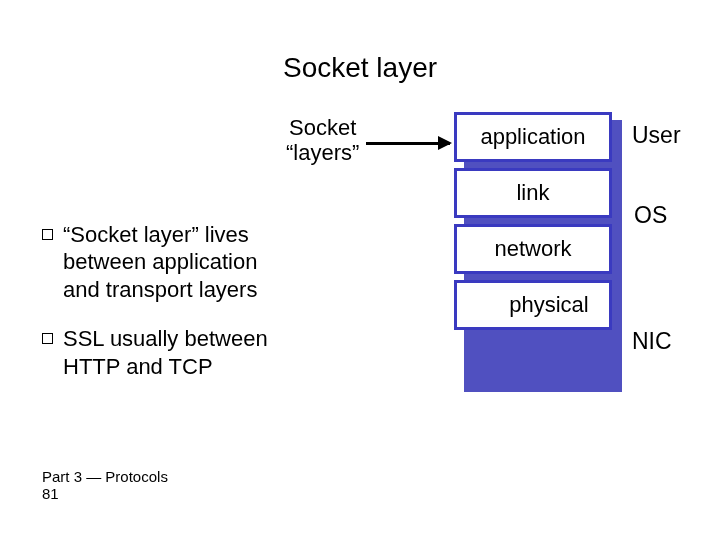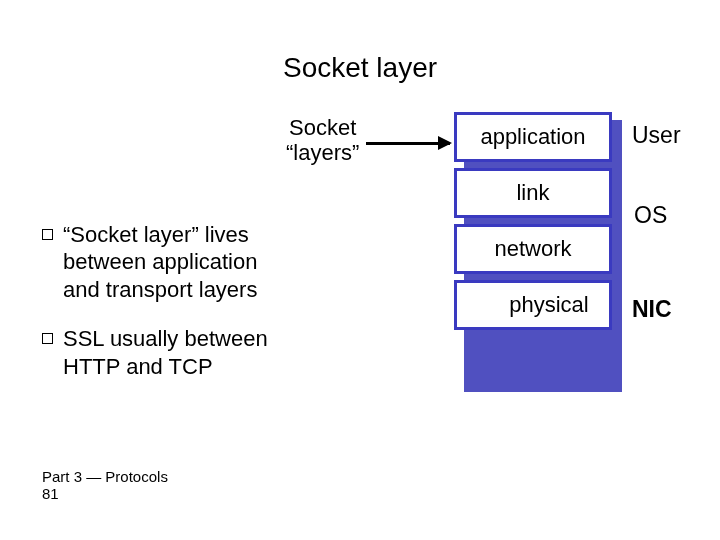--- a/index.html
+++ b/index.html
@@ -91,21 +91,21 @@
     font-size: 22px;
     padding: 9px 0;
     margin-bottom: 6px;
   }
   .layer:last-child { margin-bottom: 0; padding-left: 32px; }
   .side-labels {
     font-size: 23px;
   }
   .label-user { position: absolute; left: 360px; top: 10px; }
   .label-os   { position: absolute; left: 362px; top: 90px; }
-  .label-nic  { position: absolute; left: 360px; top: 184px; font-weight: bold; }
+  .label-nic  { position: absolute; left: 360px; top: 216px; }
   .footer {
     position: absolute;
     bottom: 38px;
     left: 42px;
     right: 42px;
     font-size: 15px;
     display: flex;
     justify-content: space-between;
     flex-direction: column;
   }

